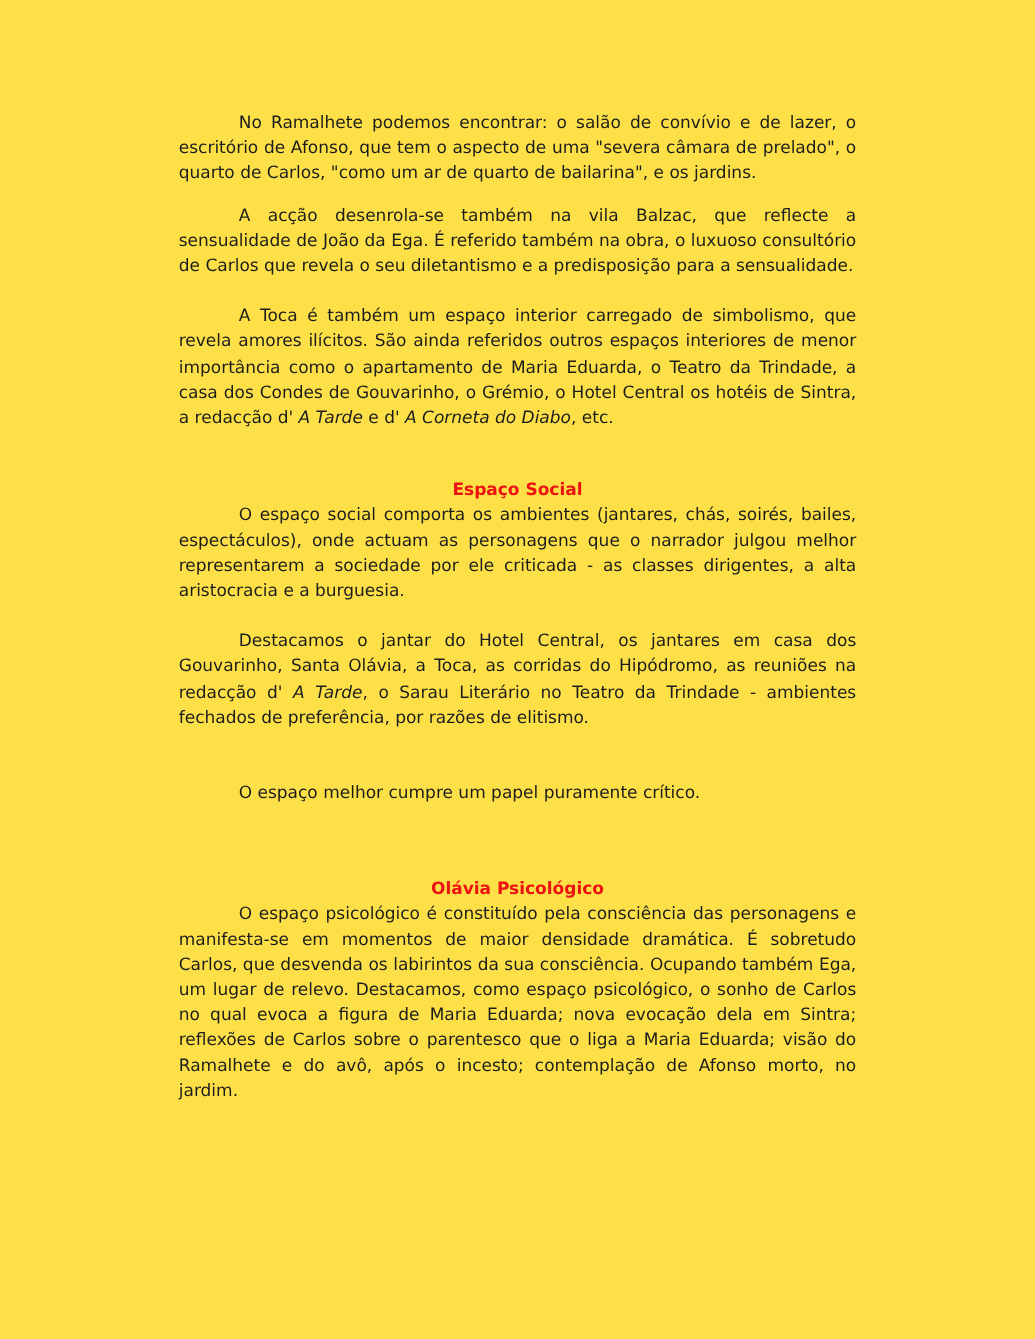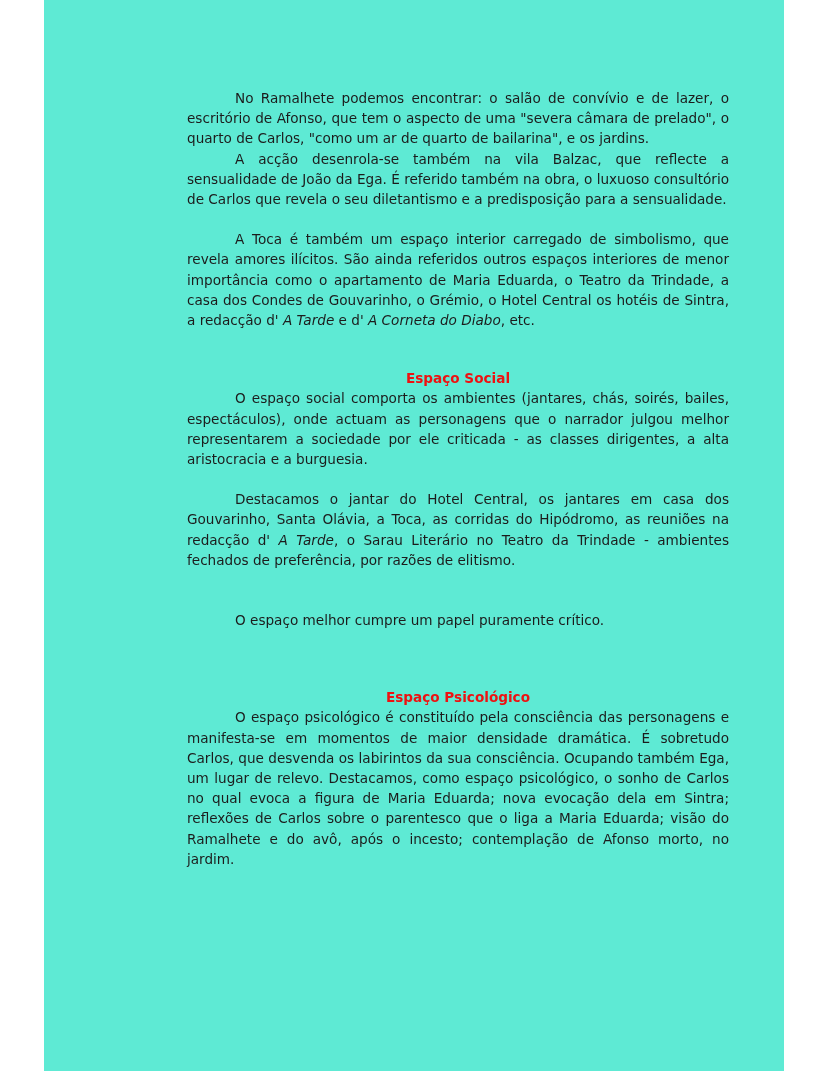--- a/index.html
+++ b/index.html
@@ -9,24 +9,24 @@
     background: #ffffff;
   }
 
   body {
     font-family: "DejaVu Sans", "Liberation Sans", sans-serif;
     color: #1c1c1c;
   }
 
   .page {
     position: relative;
-    width: 740px;
+    width: 828px;
     height: 1071px;
     margin: 0 auto;
-    background: #5eead4;
+    background: #fde047;
     overflow: hidden;
     box-sizing: border-box;
   }
 
   .content {
     position: absolute;
     left: 143px;
     top: 88px;
     width: 542px;
   }
@@ -38,21 +38,21 @@
     text-align: justify;
     text-justify: inter-word;
     text-indent: 48px;
     color: #1c1c1c;
     hyphens: none;
     -webkit-hyphens: none;
   }
 
   
   p.para.tight {
-    margin-top: 0;
+    margin-top: 14px;
   }
 
   
   p.para.gap {
     margin-top: 20px;
   }
 
   p.para.gap-lg {
     margin-top: 40px;
   }
@@ -107,20 +107,20 @@
     </p>
 
     <p class="para gap">
       <span>Destacamos o jantar do Hotel Central, os jantares em casa dos Gouvarinho, Santa Olávia, a Toca, as corridas do Hipódromo, as reuniões na redacção d' </span><em class="title-italic">A Tarde</em><span>, o Sarau Literário no Teatro da Trindade - ambientes fechados de preferência, por razões de elitismo.</span>
     </p>
 
     <p class="para gap-lg">
       <span>O espaço melhor cumpre um papel puramente crítico.</span>
     </p>
 
-    <h2 class="heading second-heading">Espaço Psicológico</h2>
+    <h2 class="heading second-heading">Olávia Psicológico</h2>
 
     <p class="para after-heading">
       <span>O espaço psicológico é constituído pela consciência das personagens e manifesta-se em momentos de maior densidade dramática. É sobretudo Carlos, que desvenda os labirintos da sua consciência. Ocupando também Ega, um lugar de relevo. Destacamos, como espaço psicológico, o sonho de Carlos no qual evoca a figura de Maria Eduarda; nova evocação dela em Sintra; reflexões de Carlos sobre o parentesco que o liga a Maria Eduarda; visão do Ramalhete e do avô, após o incesto; contemplação de Afonso morto, no jardim.</span>
     </p>
 
   </div>
 </div>
 
 </body></html>

